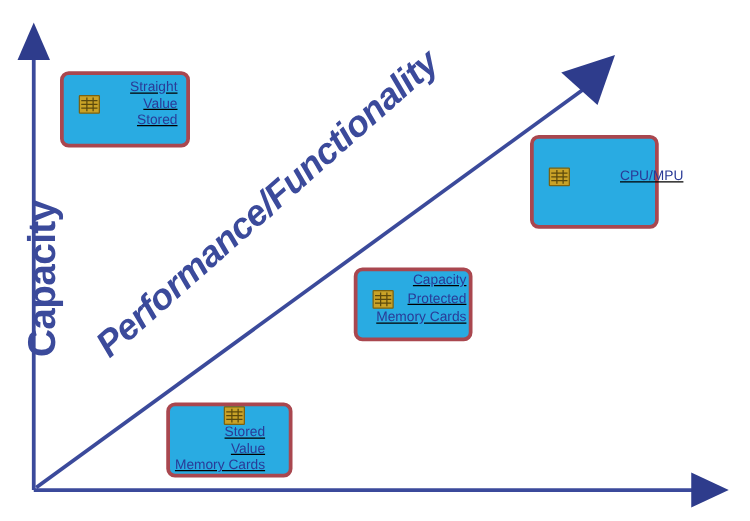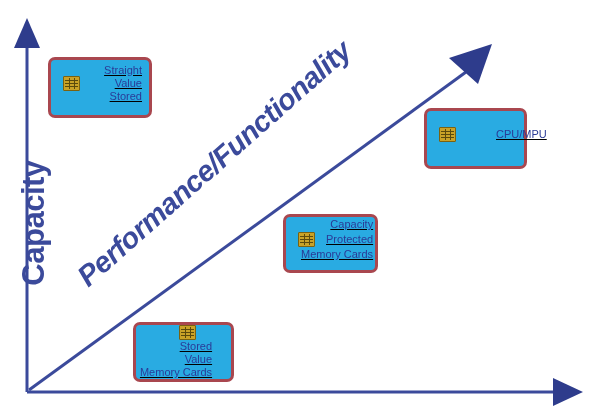--- a/index.html
+++ b/index.html
@@ -109,21 +109,21 @@
   .chip-icon .chip-vline {
     position: absolute;
     background: #5c4a0c;
     width: 1px;
     top: 2px;
     height: 11px;
   }
 
   
   #card-straight       { left: 48px;  top: 57px;  width: 104px; height: 61px; }
-  #card-cpu            { left: 424px; top: 108px; width: 103px; height: 61px; gap: 40px; }
+  #card-cpu            { left: 424px; top: 108px; width: 103px; height: 75px; gap: 40px; }
   #card-protected      { left: 283px; top: 214px; width: 95px;  height: 59px; }
   #card-stored         { left: 133px; top: 322px; width: 101px; height: 60px; flex-direction: column; }
 
   #card-cpu .card-text   { font-size: 11px; line-height: 19px; }
   #card-protected .card-text { font-size: 11px; line-height: 15px; }
 </style>
 </head>
 <body>
 
 <div id="canvas">

